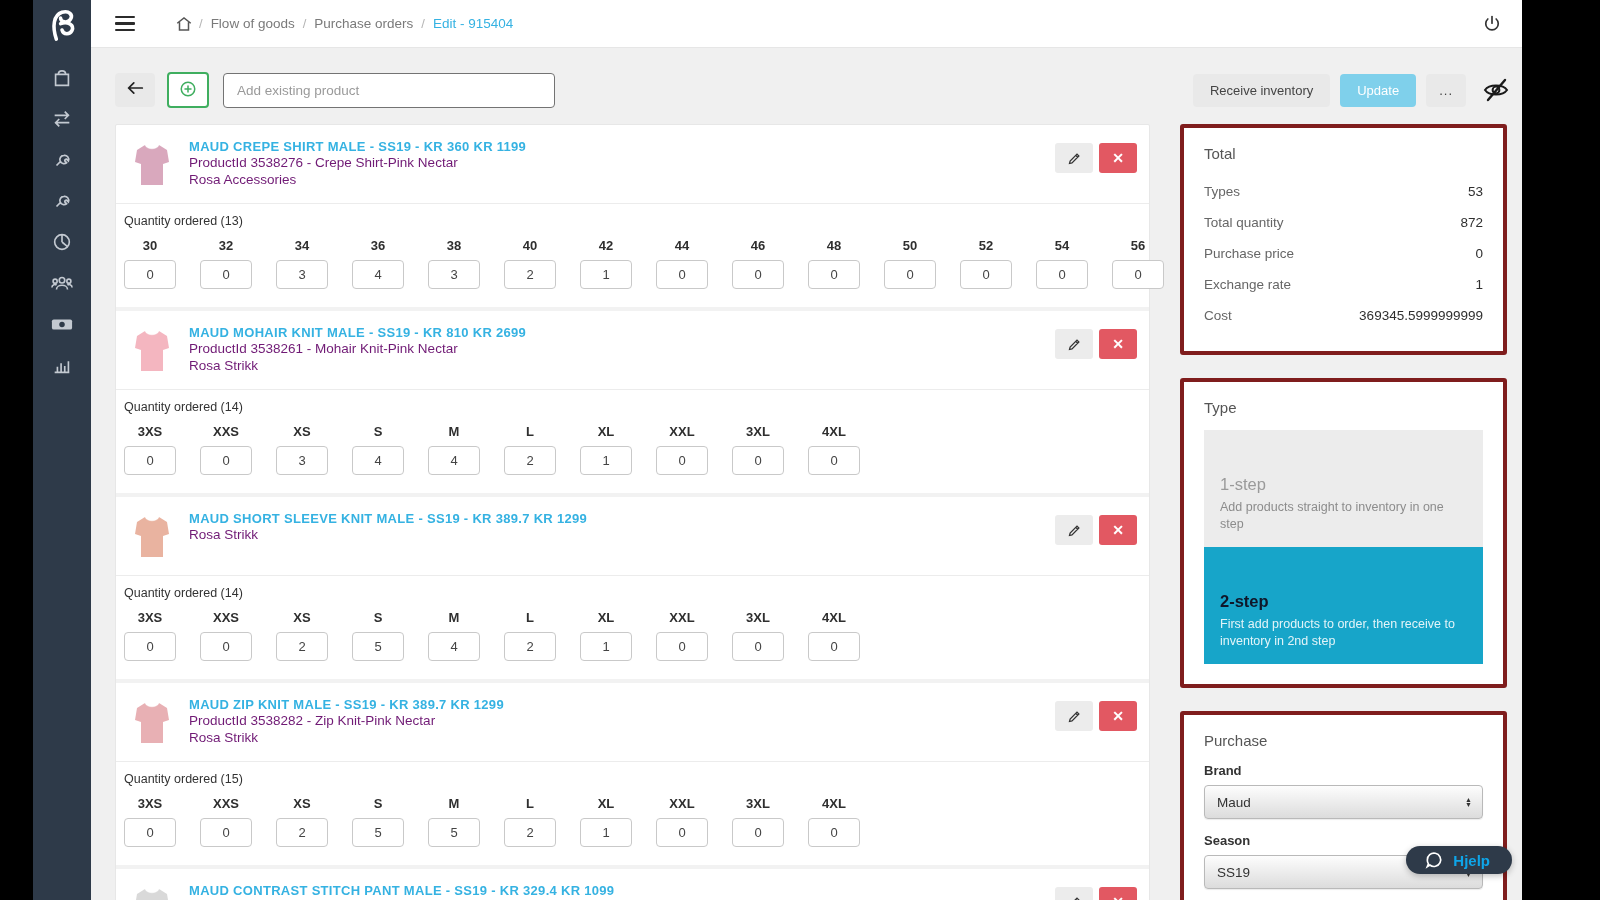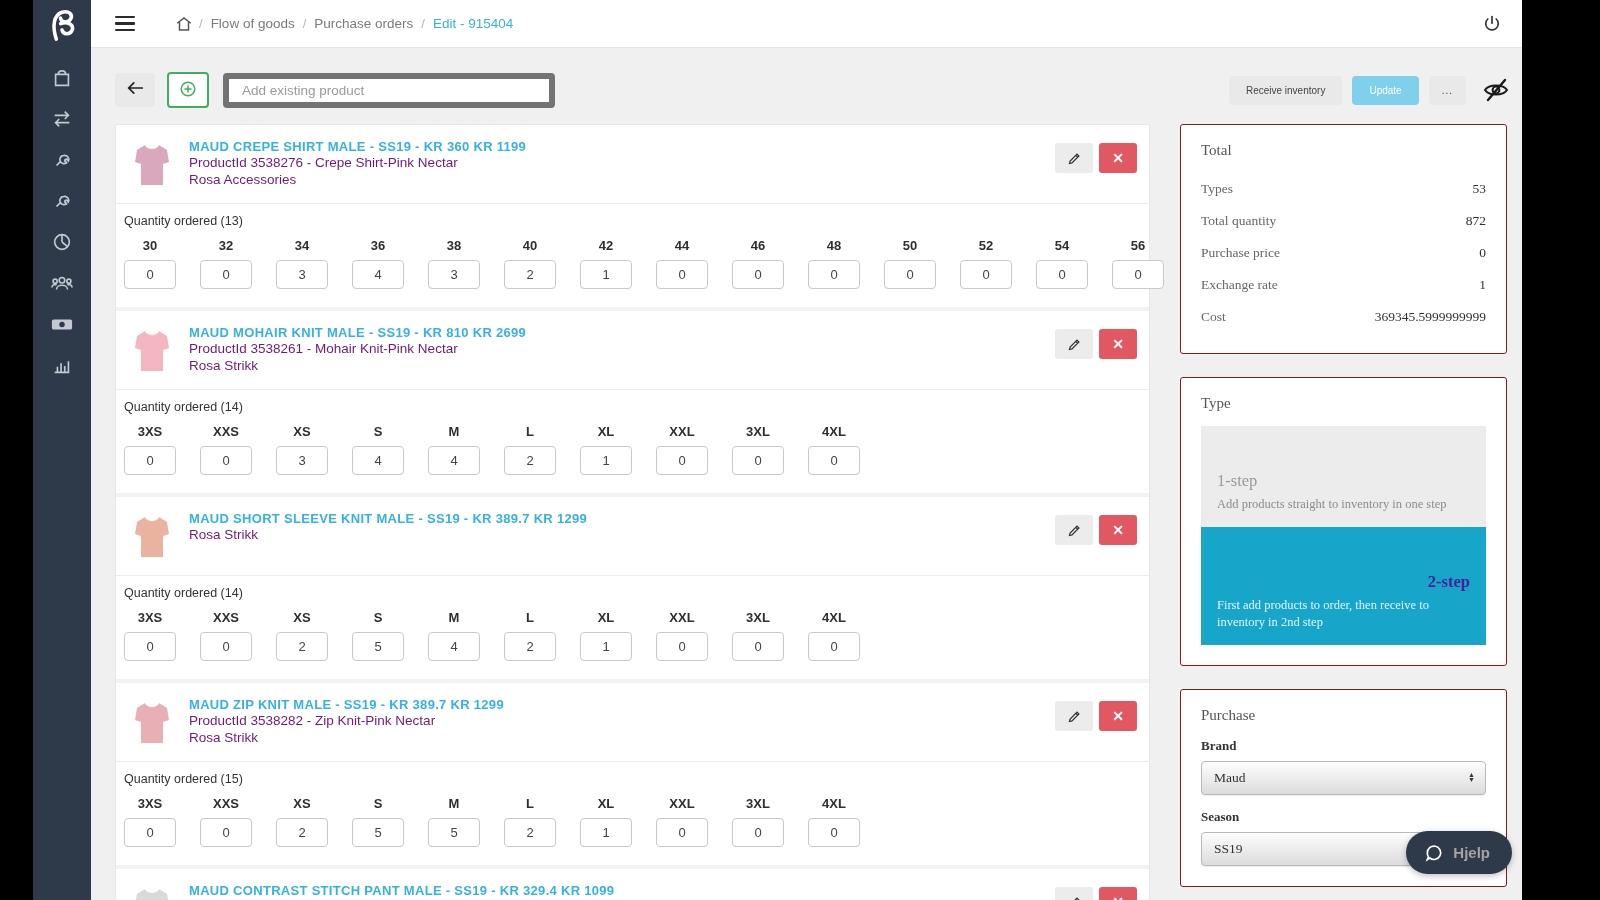--- a/index.html
+++ b/index.html
@@ -29,24 +29,24 @@
   .sep { color:#b5b5b5; font-size:13px; margin:0 4px; }
   .home-ic { display:flex; margin-right:2px; }
   .power-ic { margin-left:auto; display:flex; cursor:pointer; }
 
   .content { flex:1; padding:24px 12px 0 24px; overflow:hidden; }
 
   
   .toolbar { display:flex; align-items:center; margin-bottom:16px; }
   .back-btn { width:40px; height:34px; background:#e9e9e9; border:none; border-radius:4px; font-size:17px; color:#222; cursor:pointer; }
   .add-btn { width:42px; height:36px; background:#fff; border:2px solid var(--green); border-radius:4px; color:var(--green); font-size:17px; margin-left:12px; cursor:pointer; line-height:1; }
-  .add-input { width:332px; height:35px; border:6px solid #737373; border-radius:4px; margin-left:14px; padding:0 13px; font-size:13.5px; color:#333; font-family:"Liberation Sans",sans-serif; outline:none; }
+  .add-input { width:332px; height:35px; border:1px solid #737373; border-radius:4px; margin-left:14px; padding:0 13px; font-size:13.5px; color:#333; font-family:"Liberation Sans",sans-serif; outline:none; }
   .add-input::placeholder { color:#9a9a9a; }
   .toolbar-right { margin-left:auto; display:flex; align-items:center; gap:10px; }
-  .btn { border:none; border-radius:4px; padding:9px 17px; font-size:10px; cursor:pointer; font-family:"Liberation Sans",sans-serif; }
+  .btn { border:none; border-radius:4px; padding:9px 17px; font-size:13px; cursor:pointer; font-family:"Liberation Sans",sans-serif; }
   .btn-gray { background:#e9e9e9; color:#444; }
   .btn-update { background:var(--update); color:#fff; }
   .btn-more { background:#e9e9e9; color:#444; padding:9px 13px; letter-spacing:1px; }
   .eye-off { display:flex; margin-left:6px; cursor:pointer; }
 
   
   .layout { display:flex; gap:30px; align-items:flex-start; }
   .product-card { background:#fff; width:1035px; border:1px solid #e7e7e7; border-radius:2px; }
   .product-block { border-top:4px solid #f2f2f2; }
   .product-block:first-child { border-top:none; }
@@ -60,41 +60,41 @@
   .btn-del { width:38px; height:30px; background:var(--red); border:none; border-radius:3px; color:#fff; font-size:14px; font-weight:bold; cursor:pointer; }
   .q-section { border-top:1px solid #ececec; padding:8px 8px 18px 8px; }
   .q-label { font-size:12.5px; color:#333; margin:2px 0 10px 0; }
   .q-grid { display:flex; gap:24px; }
   .q-col { width:52px; display:flex; flex-direction:column; align-items:center; gap:7px; }
   .q-size { font-size:13px; font-weight:bold; color:#2f2f2f; }
   .q-input { width:52px; height:29px; border:1px solid #c9c9c9; border-radius:4px; text-align:center; font-size:13px; color:#444; font-family:"Liberation Sans",sans-serif; outline:none; background:#fff; }
 
   
   .right-panel { width:327px; display:flex; flex-direction:column; gap:23px; flex-shrink:0; }
-  .card { background:#fff; border:1px solid #7f1d1d; border-radius:3px; padding:17px 20px 20px 20px;font-family:Liberation Serif, serif; }
+  .card { background:#fff; border:4px solid #7f1d1d; border-radius:3px; padding:17px 20px 20px 20px; }
   .card-title { font-size:15px; color:#555; font-weight:normal; margin:0 0 14px 0; }
   .sum-row { display:flex; justify-content:space-between; padding:8px 0; font-size:13.5px; }
   .sum-label { color:#666; }
   .sum-value { color:#2f2f2f; }
   .type-option { padding:12px 16px 14px 16px; cursor:pointer; }
   .type-option.inactive { background:#ececec; }
   .type-option.inactive .type-name { color:#9a9a9a; font-size:16.5px; }
   .type-option.inactive .type-desc { color:#8c8c8c; }
   .type-option.active { background:var(--teal); }
-  .type-option.active .type-name { color:#4c1d95; font-size:16.5px; font-weight:bold;text-align:right; }
+  .type-option.active .type-name { color:#0f172a; font-size:16.5px; font-weight:bold; }
   .type-option.active .type-desc { color:rgba(255,255,255,.88); }
   .type-name { margin-bottom:5px;margin-top:33px; }
   .type-desc { font-size:12.5px; line-height:17px; }
   .field-label { font-size:13px; font-weight:bold; color:#333; margin:14px 0 7px 0; }
   .select { height:34px; border:1px solid #b9b9b9; border-radius:4px; background:linear-gradient(#fdfdfd,#dcdcdc); display:flex; align-items:center; padding:0 10px 0 12px; font-size:13.5px; color:#333; cursor:pointer; box-shadow:0 1px 1px rgba(0,0,0,.08);gap:17px; }
   .stepper { margin-left:auto; display:flex; flex-direction:column; line-height:5px; font-size:7px; color:#333; }
   .shipping-partial { font-size:13px; font-weight:bold; color:#333; margin-top:16px; }
 
   
-  .help-btn { position:absolute; right:88px; bottom:26px; height:43px; background:var(--navy); color:#a3a3a3; border:none; border-radius:24px; padding:0 22px 0 18px; font-size:15px; font-weight:bold; display:flex; align-items:center; gap:9px; cursor:pointer; box-shadow:0 2px 6px rgba(0,0,0,.25); font-family:"Liberation Sans",sans-serif; }
+  .help-btn { position:absolute; right:88px; bottom:26px; height:28px; background:var(--navy); color:#0ea5e9; border:none; border-radius:24px; padding:0 22px 0 18px; font-size:15px; font-weight:bold; display:flex; align-items:center; gap:9px; cursor:pointer; box-shadow:0 2px 6px rgba(0,0,0,.25); font-family:"Liberation Sans",sans-serif; }
 </style>
 </head>
 <body style="--accent: #35b2e2; --teal: #17a5c9; --red: #e25862; --green: #3fae5f; --navy: #2e3a49; --update: #7fd0eb;">
 
 <div class="app">
 
   <div class="sidebar">
     <div class="logo">
       <svg width="34" height="38" viewBox="0 0 48 52">
         <path d="M16 46 C10 28 12 12 24 8 C34 5 40 12 36 18 C32 24 22 22 22 16 M22 24 C32 20 42 26 38 34 C35 40 26 40 24 33" stroke="#fff" stroke-width="5" fill="none" stroke-linecap="round"></path>

